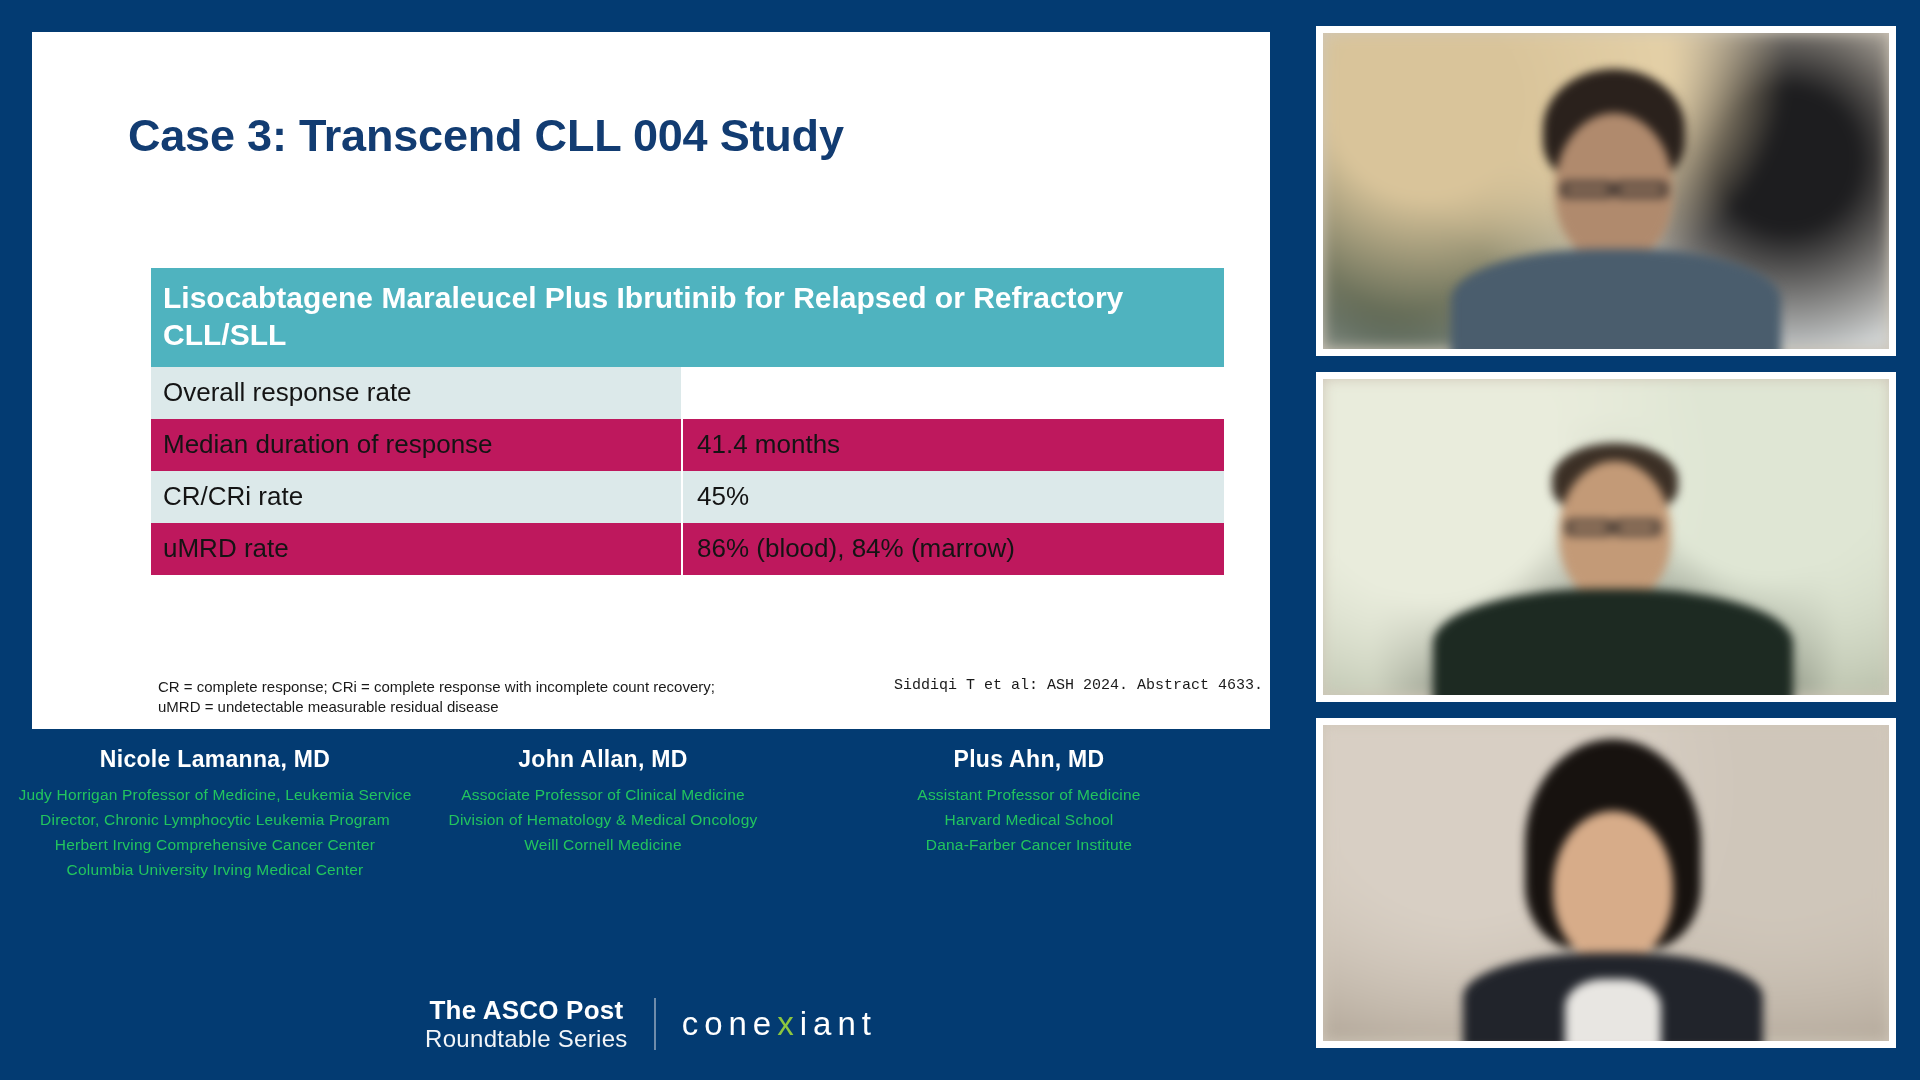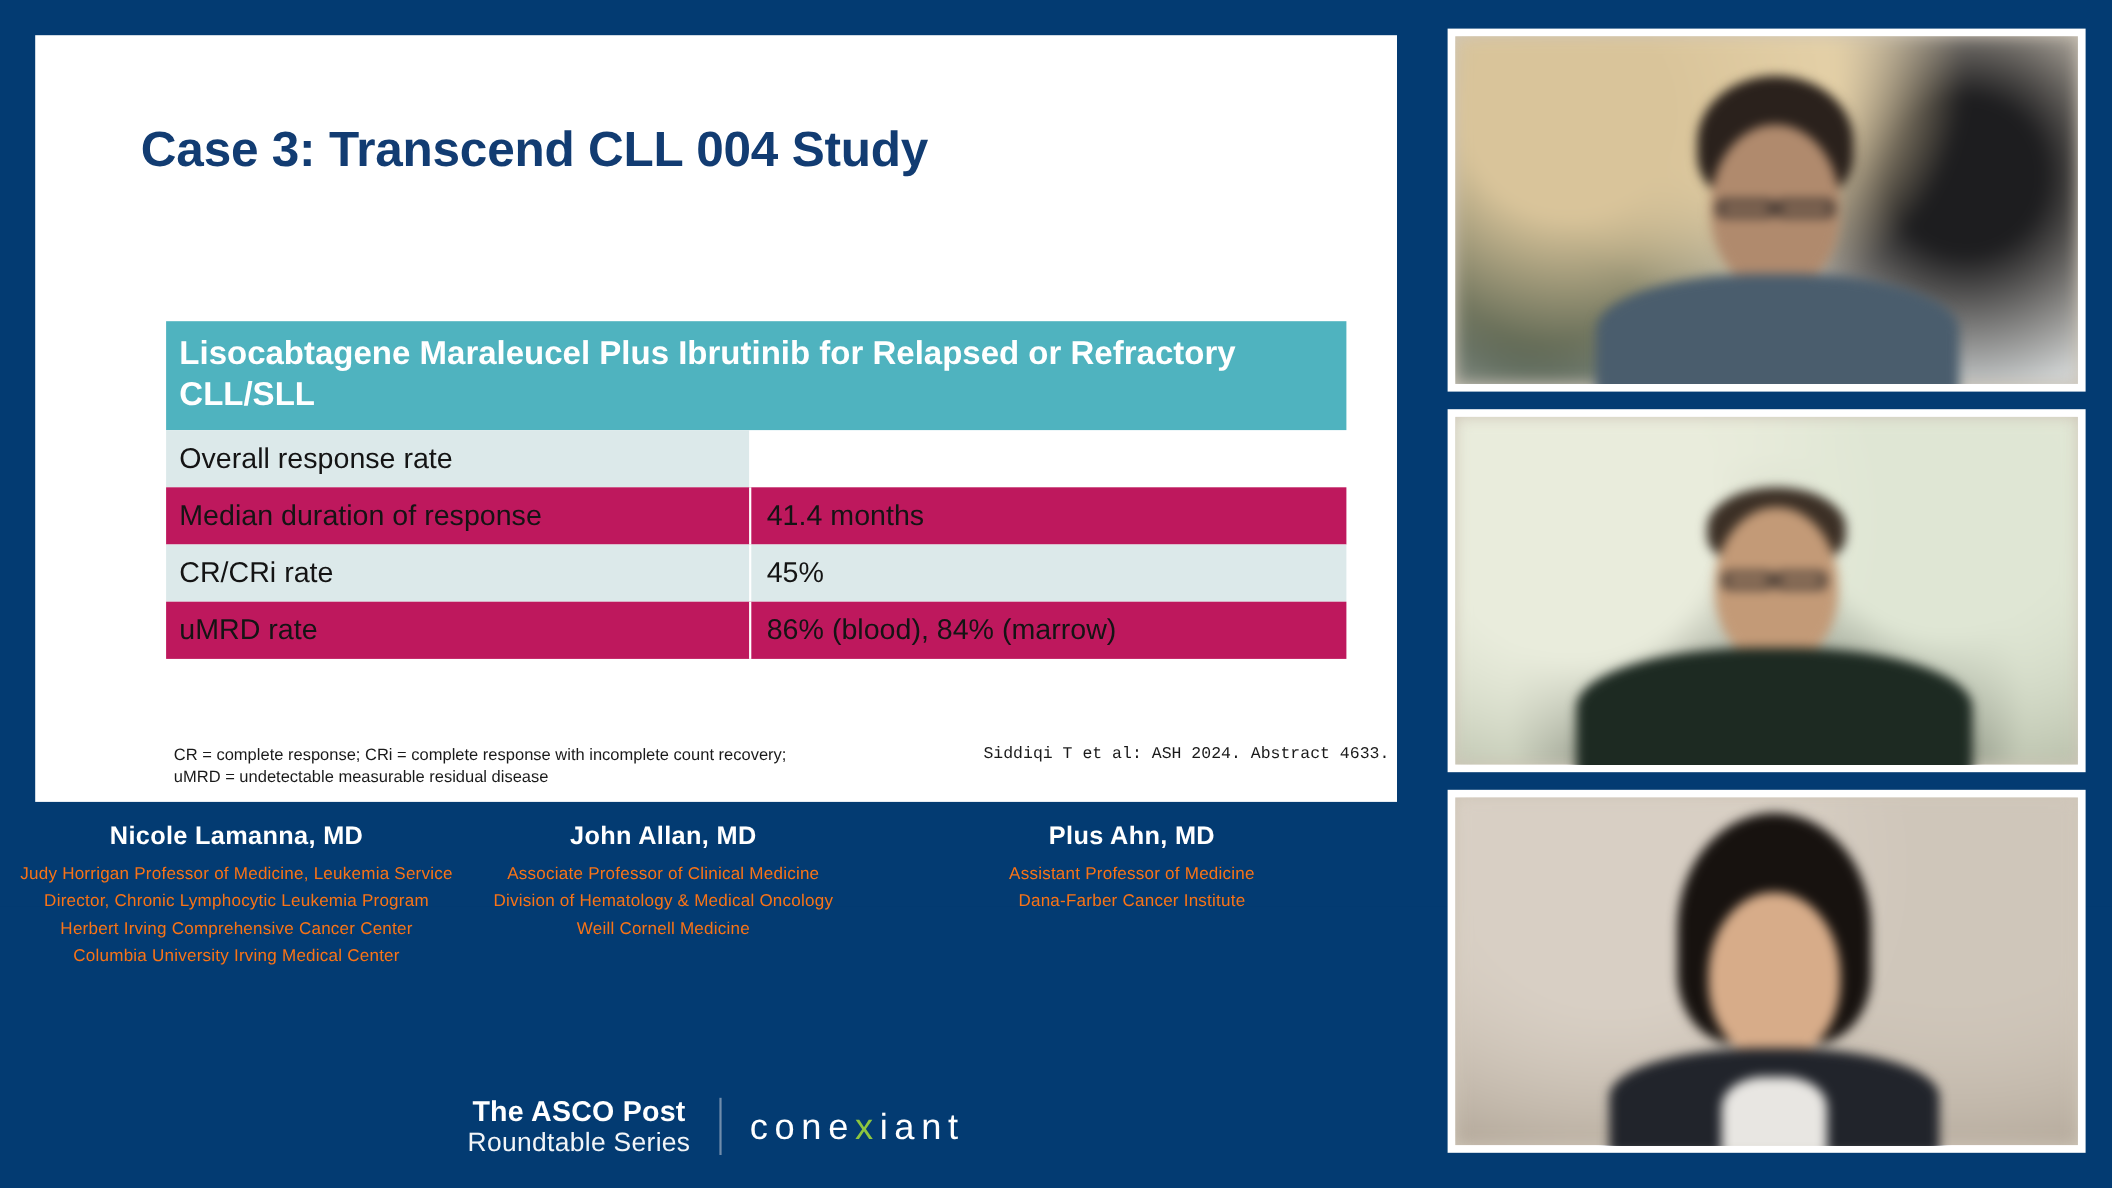--- a/index.html
+++ b/index.html
@@ -34,21 +34,20 @@
     left: 119px; top: 236px;
     width: 1073px;
   }
   .table-head {
     background: #4FB3BF;
     color: #ffffff;
     font-size: 30px;
     font-weight: bold;
     line-height: 1.22;
     padding: 12px 12px 14px 12px;
-    margin-top: 24px;
   }
   .row { display: flex; width: 100%; }
   .row .c1 {
     width: 530px;
     font-size: 26px;
     color: #141414;
     padding: 10px 12px 11px 12px;
   }
   .row .c2 {
     flex: 1;
@@ -92,21 +91,21 @@
   .presenter.p3 { width: 530px; }
   .presenter .pname {
     font-size: 23px;
     font-weight: bold;
     letter-spacing: 0.3px;
     margin-bottom: 9px;
   }
   .presenter .pline {
     font-size: 15.5px;
     line-height: 1.62;
-    color: #f97316;
+    color: #22c55e;
     letter-spacing: 0.2px;
     white-space: nowrap;
   }
 
   
   .logos {
     position: absolute;
     left: 0; top: 996px;
     width: 1302px;
     display: flex;
@@ -278,20 +277,21 @@
     <div class="presenter p2">
       <div class="pname">John Allan, MD</div>
       <div class="pline">Associate Professor of Clinical Medicine</div>
       <div class="pline">Division of Hematology &amp; Medical Oncology</div>
       <div class="pline">Weill Cornell Medicine</div>
     </div>
 
     <div class="presenter p3">
       <div class="pname">Plus Ahn, MD</div>
       <div class="pline">Assistant Professor of Medicine</div>
+      <div class="pline">Harvard Medical School</div>
       <div class="pline">Dana-Farber Cancer Institute</div>
     </div>
   </div>
 
   <div class="logos">
     <div class="asco-logo">
       <div class="asco-top">The ASCO Post</div>
       <div class="asco-sub">Roundtable Series</div>
     </div>
     <div class="logo-divider"></div>

